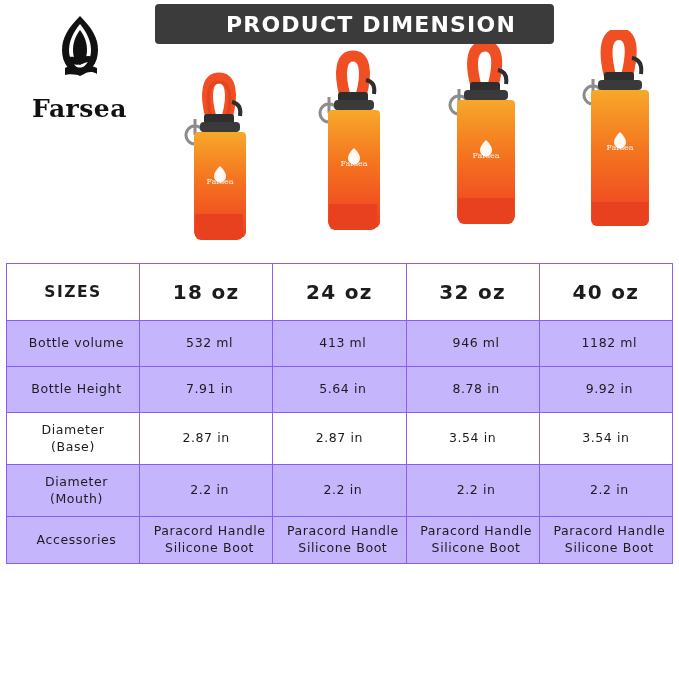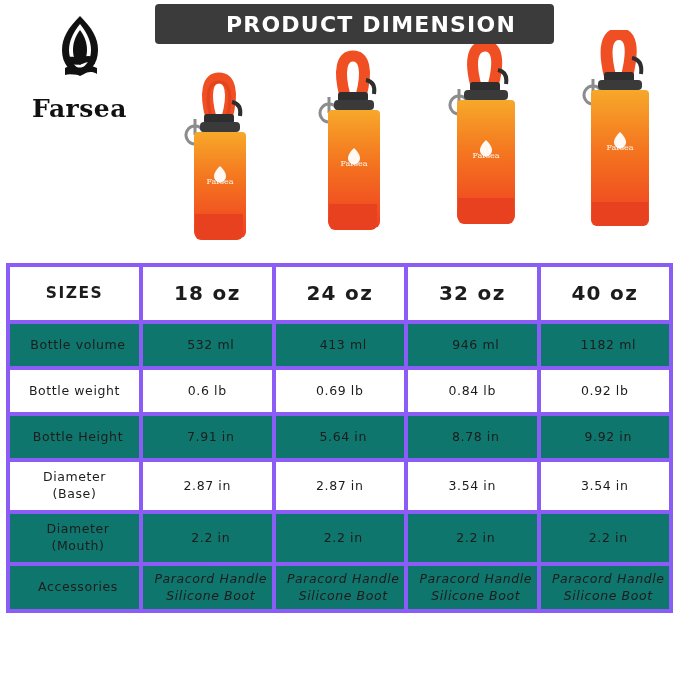--- a/index.html
+++ b/index.html
@@ -79,42 +79,42 @@
     left: 6px;
     top: 263px;
     width: 667px;
   }
   table.spec {
     border-collapse: collapse;
     width: 667px;
     table-layout: fixed;
   }
   table.spec td {
-    border: 4px solid #8b5cf6;
+    border: 1px solid #8b5cf6;
     text-align: center;
     vertical-align: middle;
     font-family: "DejaVu Sans", sans-serif;
     font-size: 12.5px;
     color: #1c1c1c;
     letter-spacing: 0.6px;
     padding: 2px 2px;
     line-height: 1.35;
   }
   table.spec td.label { width: 133px; }
-  table.spec tr.shaded td { background: #0f766e; padding-left: 9px; }
+  table.spec tr.shaded td { background: #c4b5fd; padding-left: 9px; }
   table.spec tr.plain td { background: #ffffff; }
 
   tr.head td { height: 57px; font-size: 20px; font-weight: bold; letter-spacing: 1.3px; }
   tr.head td.label { font-size: 15.5px; letter-spacing: 1.5px; }
   tr.r1 td, tr.r2 td, tr.r3 td { height: 46px; }
   tr.r4 td, tr.r5 td { height: 52px; }
   tr.r6 td, tr.r7 td { height: 47px; }
 
   .two-line { display: block; }
-  .small-cell { font-size: 12px; letter-spacing: 0.3px; font-style: italic; }
+  .small-cell { font-size: 12px; letter-spacing: 0.3px; }
 </style>
 </head>
 <body>
 
 <div class="header">
   <div class="title-banner">
     <span class="title-text">PRODUCT DIMENSION</span>
   </div>
 </div>
 
@@ -235,27 +235,20 @@
       </tr>
 
       <tr class="r1 shaded">
         <td class="label">Bottle  volume</td>
         <td>532  ml</td>
         <td>413  ml</td>
         <td>946  ml</td>
         <td>1182  ml</td>
       </tr>
 
-      <tr class="r2 plain">
-        <td class="label">Bottle  weight</td>
-        <td>0.6  lb</td>
-        <td>0.69  lb</td>
-        <td>0.84  lb</td>
-        <td>0.92  lb</td>
-      </tr>
 
       <tr class="r3 shaded">
         <td class="label">Bottle  Height</td>
         <td>7.91  in</td>
         <td>5.64  in</td>
         <td>8.78  in</td>
         <td>9.92  in</td>
       </tr>
 
       <tr class="r4 plain">

